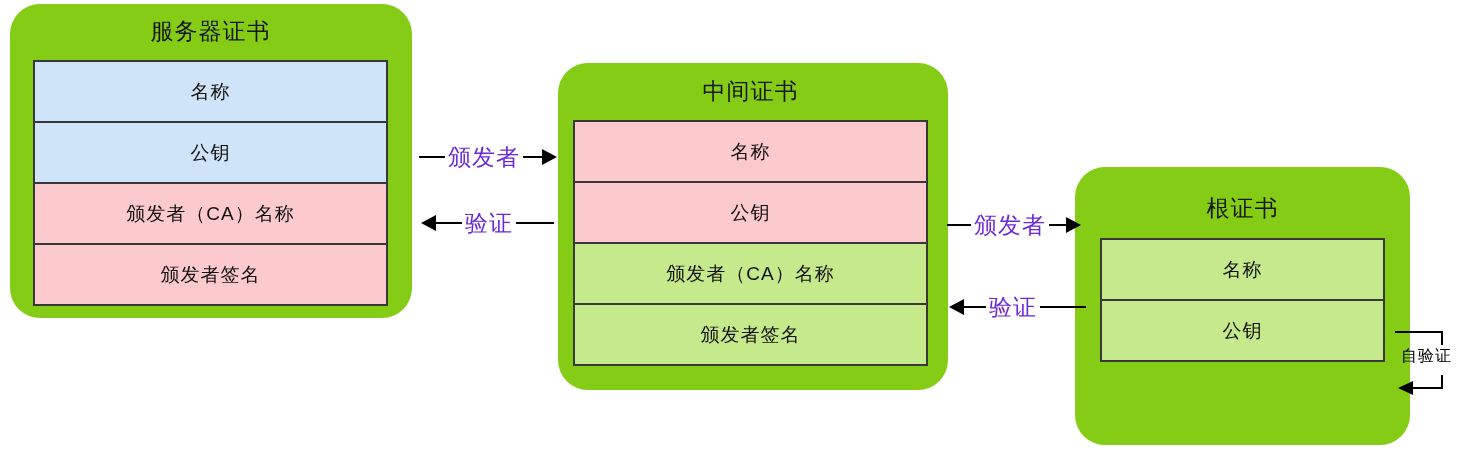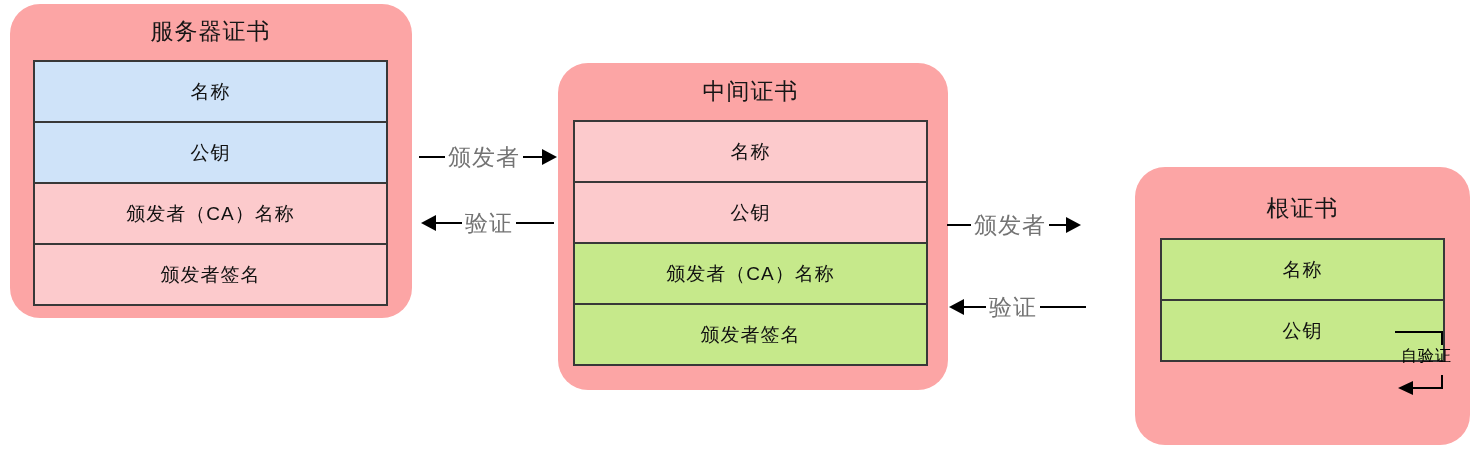--- a/index.html
+++ b/index.html
@@ -10,21 +10,21 @@
   #canvas {
     position: relative;
     width: 1478px;
     height: 452px;
     background: #ffffff;
     overflow: hidden;
     color: #111;
   }
   .card {
     position: absolute;
-    background: #fca5a5;
+    background: #84cc16;
     border-radius: 30px;
   }
   .card-title {
     position: absolute;
     text-align: center;
     font-size: 23px;
     font-weight: 500;
     color: #161616;
     letter-spacing: 1px;
     white-space: nowrap;
@@ -54,21 +54,21 @@
     align-items: center;
     height: 28px;
   }
   .arrow .seg {
     height: 0;
     border-top: 2px solid #000;
   }
   .arrow .grow { flex: 1 1 auto; }
   .arrow .lbl {
     font-size: 23px;
-    color: #737373;
+    color: #6d28d9;
     padding: 0 3px;
     white-space: nowrap;
     letter-spacing: 1px;
     line-height: 1;
   }
   .head-right {
     width: 0; height: 0;
     border-top: 8px solid transparent;
     border-bottom: 8px solid transparent;
     border-left: 15px solid #000;
@@ -108,21 +108,21 @@
   <div class="card" style="left:558px; top:63px; width:390px; height:327px;">
     <div class="card-title" style="left:15px; top:13px; width:355px;">中间证书</div>
     <div class="cert-table" style="left:15px; top:57px; width:351px;">
       <div class="cert-row" style="background: rgb(252, 202, 204);">名称</div>
       <div class="cert-row" style="background: rgb(252, 202, 204);">公钥</div>
       <div class="cert-row" style="background: rgb(198, 233, 139);">颁发者（CA）名称</div>
       <div class="cert-row" style="background: rgb(198, 233, 139);">颁发者签名</div>
     </div>
   </div>
 
-  <div class="card" style="left:1135px; top:167px; width:335px; height:278px;">
+  <div class="card" style="left:1075px; top:167px; width:335px; height:278px;">
     <div class="card-title" style="left:25px; top:26px; width:285px;">根证书</div>
     <div class="cert-table" style="left:25px; top:71px; width:281px;">
       <div class="cert-row" style="background: rgb(198, 233, 139);">名称</div>
       <div class="cert-row" style="background: rgb(198, 233, 139);">公钥</div>
     </div>
   </div>
 
   <div class="arrow" style="left:419px; top:143px; width:138px;">
     <span class="seg" style="width:26px"></span>
     <span class="lbl">颁发者</span>

